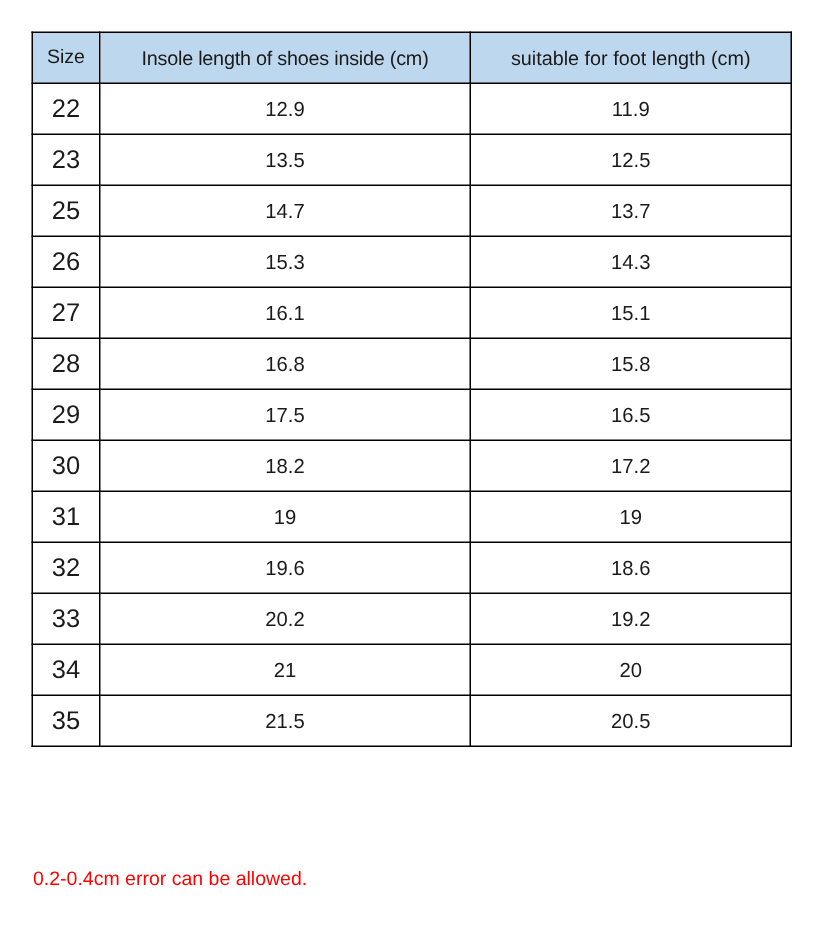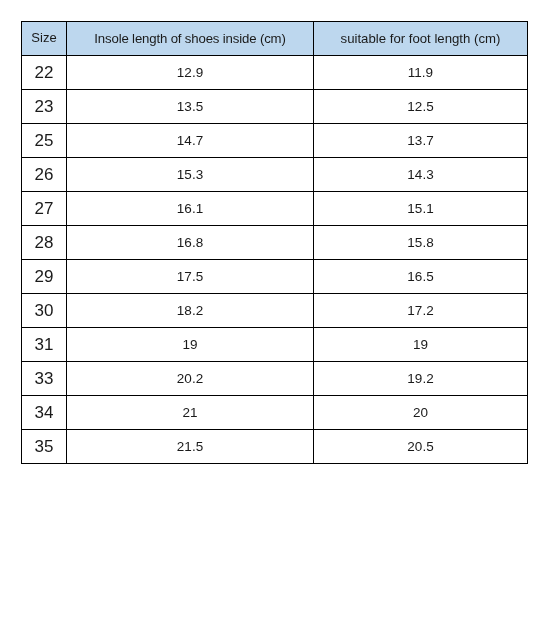--- a/index.html
+++ b/index.html
@@ -153,32 +153,38 @@
             <td class="c-size">30</td>
             <td class="c-insole">18.2</td>
             <td class="c-foot">17.2</td>
           </tr>
           <tr>
             <td class="c-size">31</td>
             <td class="c-insole">19</td>
             <td class="c-foot">19</td>
           </tr>
           <tr>
+            <td class="c-size">32</td>
+            <td class="c-insole">19.6</td>
+            <td class="c-foot">18.6</td>
+          </tr>
+          <tr>
             <td class="c-size">33</td>
             <td class="c-insole">20.2</td>
             <td class="c-foot">19.2</td>
           </tr>
           <tr>
             <td class="c-size">34</td>
             <td class="c-insole">21</td>
             <td class="c-foot">20</td>
           </tr>
           <tr>
             <td class="c-size">35</td>
             <td class="c-insole">21.5</td>
             <td class="c-foot">20.5</td>
           </tr>
         </tbody>
     </table>
   </div>
 
+  <div class="footnote">0.2-0.4cm error can be allowed.</div>
 
 </div>
 
 </body></html>

